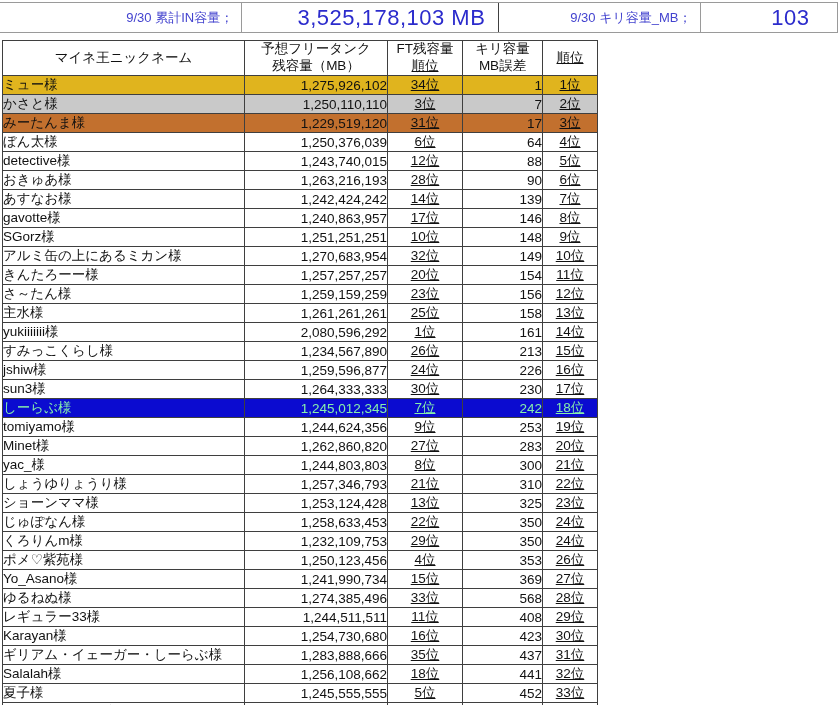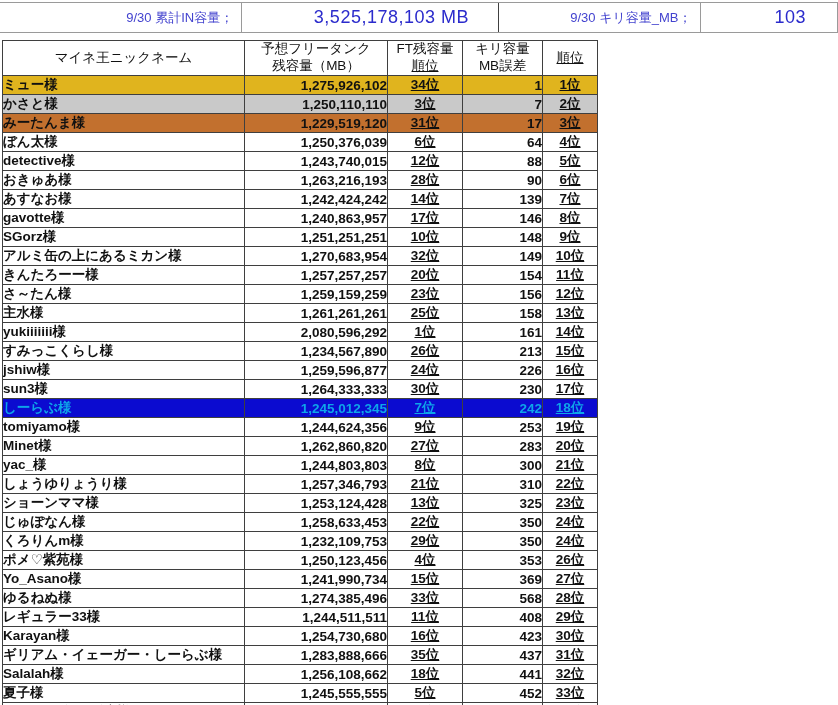--- a/index.html
+++ b/index.html
@@ -13,52 +13,52 @@
   
   .summary {
     position:absolute; top:2px; left:0; width:838px; height:31px;
     display:flex; box-sizing:border-box;
     border-top:1px solid #9a9a9a; border-bottom:1px solid #9a9a9a;
   }
   .summary .cell {
     box-sizing:border-box; display:flex; align-items:center; height:100%;
   }
   .s-label { justify-content:flex-end; padding-right:8px; font-size:13px; color:#4343cf; }
-  .s-value { justify-content:center; font-size:18px; color:#2b2bcc; letter-spacing:0.5px;padding-left:43px; }
+  .s-value { justify-content:center; font-size:22px; color:#2b2bcc; letter-spacing:0.5px;padding-left:43px; }
   .c1 { width:245px; }
   .c2 { width:260px; border-left:1px solid #9a9a9a; }
   .c3 { width:205px; border-left:1px solid #404040; }
   .c4 { width:140px; border-left:1px solid #9a9a9a; border-right:1px solid #9a9a9a; }
 
   
   table.rank {
     position:absolute; top:40px; left:2px; width:595px;
     border-collapse:collapse; table-layout:fixed;
   }
   table.rank th, table.rank td {
     border:1px solid #3f3f3f; box-sizing:border-box;
     font-size:13.5px; padding:0; white-space:nowrap; overflow:hidden;
   }
   table.rank thead th {
     height:35px; font-weight:normal; text-align:center;
     vertical-align:middle; line-height:1.25; background:#fff;
   }
-  table.rank tbody tr { height:18px;font-weight:bold; }
+  table.rank tbody tr { height:18px; }
   table.rank tbody td { height:18px; vertical-align:middle; }
 
   .c-name { text-align:left;  padding-left:3px; }
   .c-num  { text-align:right; padding-right:7px;margin-left:45px; }
   .c-rank { text-align:center; text-decoration:underline; }
   .c-err  { text-align:right; padding-right:4px; }
   .u { text-decoration:underline; }
 
   .hl-gold   { background:var(--gold); }
   .hl-silver { background:var(--silver);padding-left:28px; }
   .hl-bronze { background:var(--bronze); }
-  .hl-blue   { background:var(--blue); color:#0ea5e9;border-radius:7px; }
+  .hl-blue   { background:var(--blue); color:#86efac;border-radius:7px; }
 </style>
 </head>
 <body>
 
 <div class="summary">
   <div class="cell s-label c1">9/30 累計IN容量；</div>
   <div class="cell s-value c2">3,525,178,103 MB</div>
   <div class="cell s-label c3">9/30 キリ容量_MB；</div>
   <div class="cell s-value c4">103</div>
 </div>

